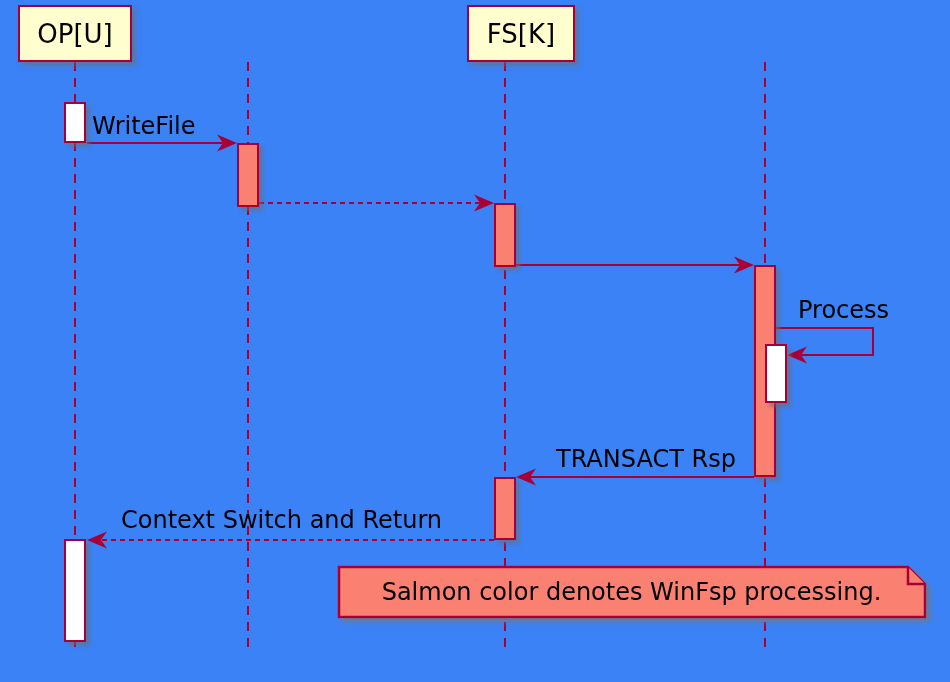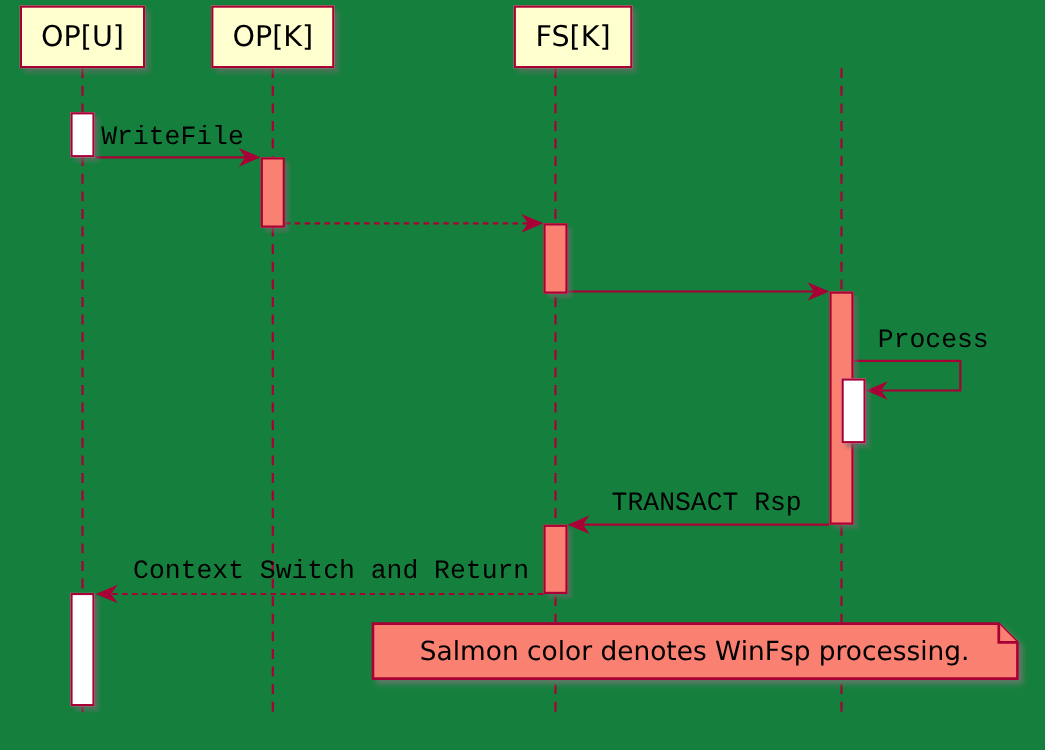--- a/index.html
+++ b/index.html
@@ -1,17 +1,17 @@
 <!DOCTYPE html>
 <html><head>
 <meta charset="utf-8">
 <style>
   html, body { margin:0; padding:0; background:#ffffff; }
   #canvas {
-    position:relative; width:950px; height:682px; background:#15803d;
+    position:relative; width:950px; height:682px; background:#3b82f6;
     font-family:"DejaVu Sans", sans-serif; overflow:hidden;
   }
   #lines-layer { position:absolute; left:0; top:0; width:950px; height:682px; }
 
   .participant {
     position:absolute; top:5px; height:57px; box-sizing:border-box;
     background:#FEFECE; border:2.5px solid #A80036; color:#000;
     display:flex; align-items:center; justify-content:center;
     font-size:26px; box-shadow:4px 4px 4px rgba(110,110,110,0.55);
   }
@@ -29,21 +29,21 @@
   #bar-opu-1 { left:64px;  top:102px; height:41px; }
   #bar-opk-1 { left:237px; top:143px; height:64px; }
   #bar-fsk-1 { left:494px; top:203px; height:64px; }
   #bar-fsu-1 { left:754px; top:265px; height:212px; }
   #bar-fsu-2 { left:765px; top:344px; height:59px; }
   #bar-fsk-2 { left:494px; top:477px; height:63px; }
   #bar-opu-2 { left:64px;  top:539px; height:103px; }
 
   .msg-label {
     position:absolute; font-size:24px; line-height:28px;
-    color:#000; white-space:nowrap;font-family:Liberation Mono, monospace;
+    color:#000; white-space:nowrap;
   }
   #lbl-writefile    { left:92px;  top:112px; }
   #lbl-ctxswitch    { left:266px; top:172px; }
   #lbl-transact-req { left:521px; top:234px; }
   #lbl-process      { left:798px; top:296px; }
   #lbl-transact-rsp { left:556px; top:445px; }
   #lbl-ctxreturn    { left:121px; top:506px; }
 
   .note-text {
     position:absolute; left:339px; top:578px; width:585px;
@@ -98,23 +98,20 @@
 
     <g filter="url(#note-shadow)">
       <path d="M339,567 H908 L925,584 V617 H339 Z" fill="#FA8072" stroke="#A80036" stroke-width="2.5" stroke-linejoin="miter"></path>
       <path d="M908,567 V584 H925" fill="#FA8072" stroke="#A80036" stroke-width="2.5"></path>
     </g>
   </svg>
 
   <div class="participant" id="p-opu">
     <span>OP[U]</span>
   </div>
-  <div class="participant" id="p-opk">
-    <span>OP[K]</span>
-  </div>
   <div class="participant" id="p-fsk">
     <span>FS[K]</span>
   </div>
 
   <div class="bar white" id="bar-opu-1"></div>
   <div class="bar salmon" id="bar-opk-1"></div>
   <div class="bar salmon" id="bar-fsk-1"></div>
   <div class="bar salmon" id="bar-fsu-1"></div>
   <div class="bar white" id="bar-fsu-2"></div>
   <div class="bar salmon" id="bar-fsk-2"></div>

